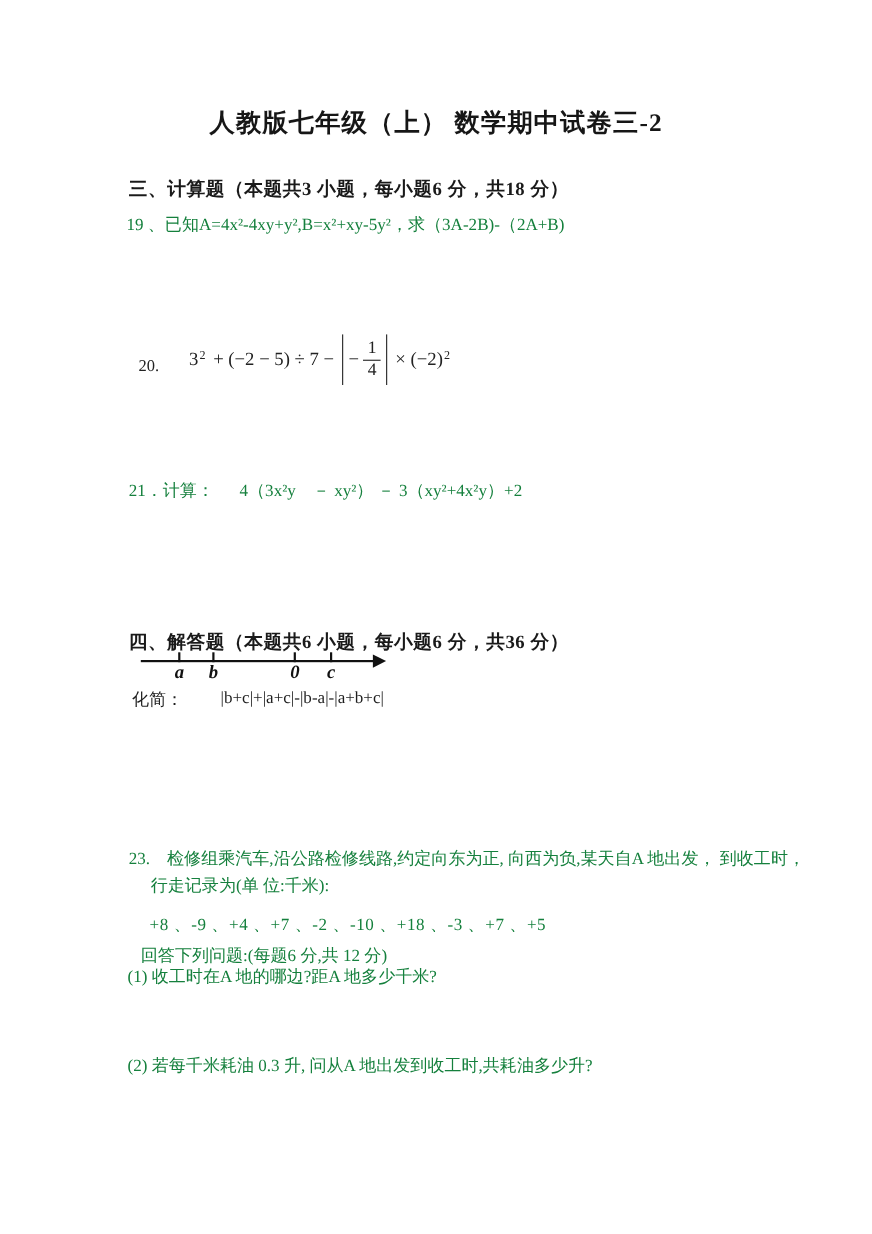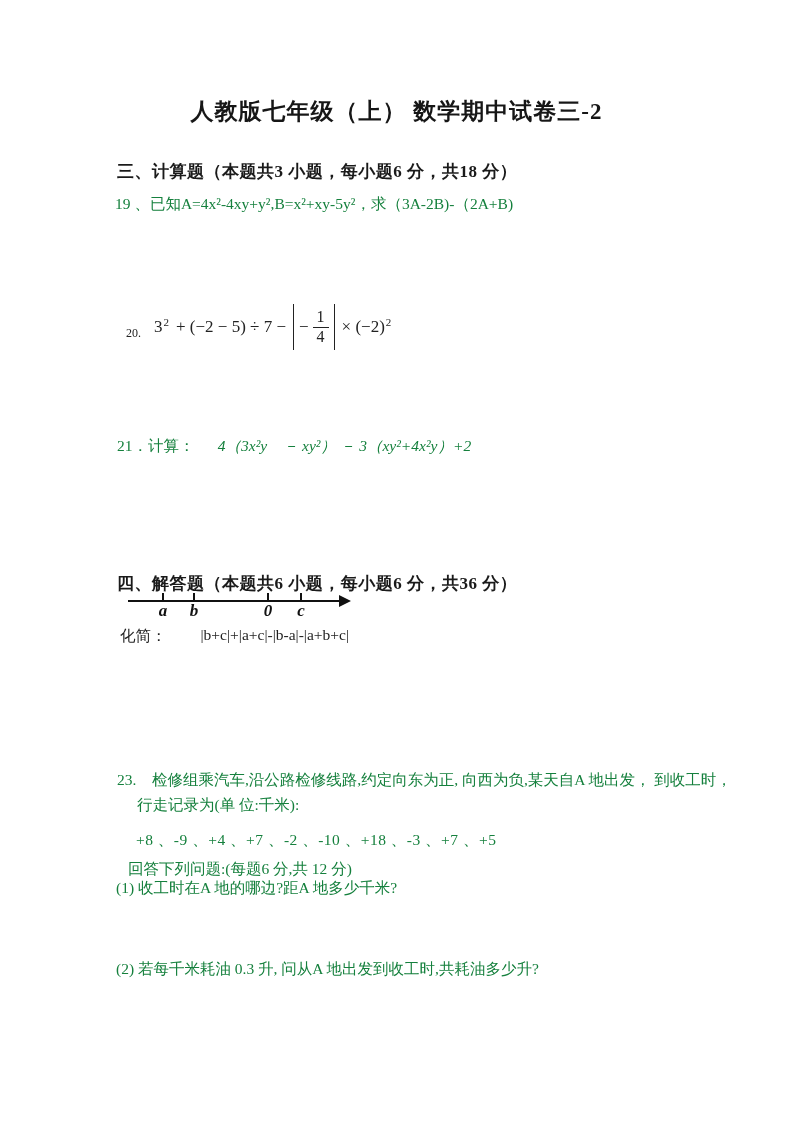--- a/index.html
+++ b/index.html
@@ -21,30 +21,30 @@
   .section-heading {
     position:absolute; left:117px;
     font-size:17px; font-weight:bold; color:#1a1a1a;
     letter-spacing:0.5px;
   }
   .s3 { top:160px; }
   .s4 { top:532px;margin-top:40px; }
   .qline { position:absolute; font-size:15.5px; color:#15803d; white-space:nowrap; }
   .q19 { top:194px; left:115px; }
   .q21 { top:436px; left:117px; }
-  .q21 .expr { font-style:italic; }
+  .q21 .expr { }
   .q22 { top:563px; left:115px; }
 
   
   .q20-row {
     position:absolute; top:304px; left:126px;
     display:flex; align-items:center; gap:7px;
     font-size:17px; color:#222;
   }
-  .q20-num { font-size:12px; padding-top:12px; margin-right:6px; }
+  .q20-num { font-size:15px; padding-top:12px; margin-right:20px; }
   .chunk { display:inline-flex; align-items:baseline; }
   .chunk sup { font-size:11px; margin-left:1px; position:relative; top:-6px; }
   .abs-group {
     display:inline-flex; align-items:center; gap:4px;
     border-left:1.6px solid #222; border-right:1.6px solid #222;
     padding:2px 5px; height:46px;
   }
   .frac { display:inline-flex; flex-direction:column; align-items:center; line-height:1.15; font-size:16px; }
   .frac .den { border-top:1.6px solid #222; padding:0 4px; }
   .frac .num { padding:0 4px; }

